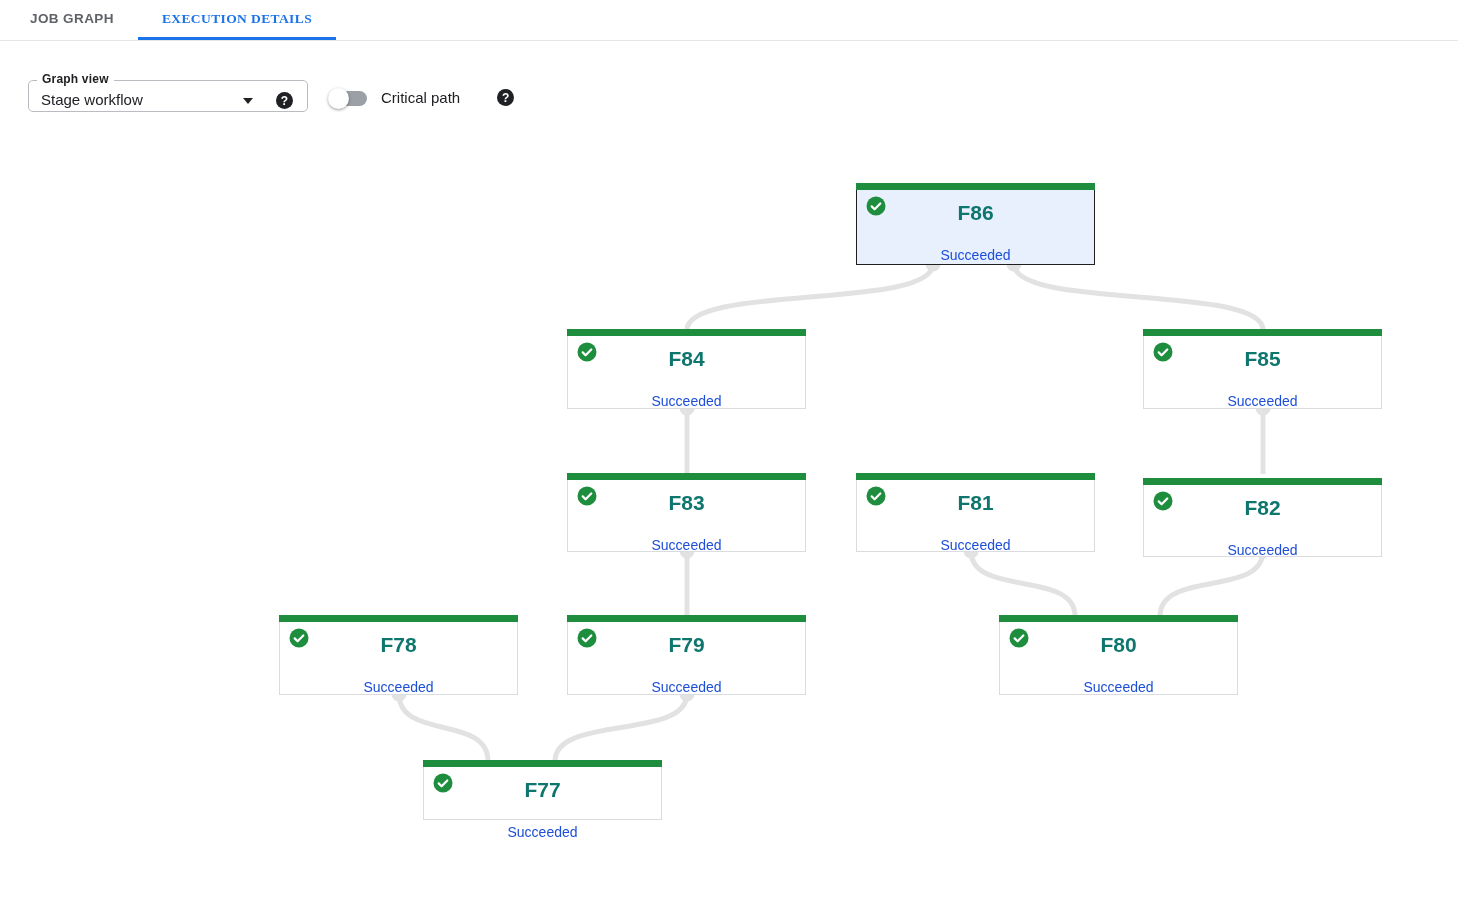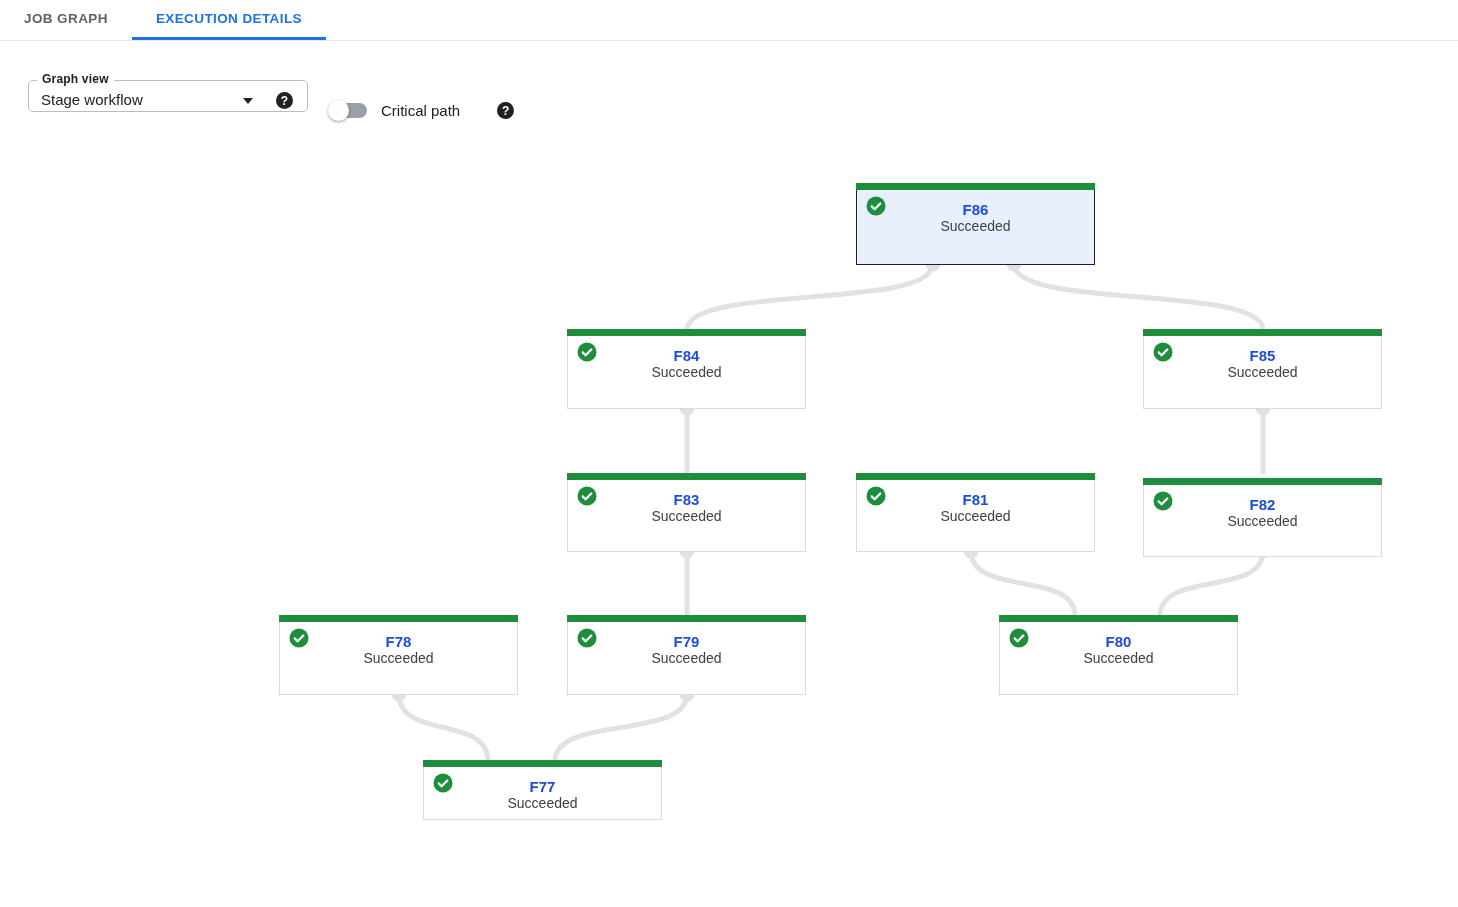--- a/index.html
+++ b/index.html
@@ -1,58 +1,58 @@
 <!DOCTYPE html>
 <html><head>
 <meta charset="utf-8">
 <style>
   * { margin:0; padding:0; box-sizing:border-box; }
   html,body { width:1458px; height:907px; background:#ffffff; overflow:hidden;
               font-family:"Liberation Sans", sans-serif; }
 
   
   .tabbar { display:flex; align-items:stretch; height:41px; border-bottom:1px solid #e3e5e8;
-            background:#fff; position:relative; z-index:5; }
+            padding-left:6px; background:#fff; position:relative; z-index:5; }
   .tab { display:flex; align-items:center; padding:0 24px; font-size:13.5px; font-weight:700;
          letter-spacing:.4px; color:#5f6368; cursor:pointer; border-bottom:3px solid transparent;
          text-transform:uppercase; }
-  .tab.active { color:#1a73e8; border-bottom-color:#1a73e8; }
+  .tab.active { color:#1a73e8; border-bottom-color:#1a73e8;font-family:Liberation Serif, serif; }
 
   
   .controls { position:absolute; left:0; top:41px; width:100%; height:100px; z-index:5; }
   .select-field { position:absolute; left:28px; top:39px; width:280px; height:32px;
                   border:1px solid #b9bdc1; border-radius:5px; background:#fff; cursor:pointer; }
   .field-label { position:absolute; top:-9px; left:8px; background:#fff; padding:0 5px;
                  font-size:12px; font-weight:700; color:#202124; letter-spacing:.2px; }
   .field-value { position:absolute; left:12px; top:0; line-height:38px; font-size:15px; color:#202124; }
   .caret { position:absolute; right:54px; top:17px; width:0; height:0;
            border-left:5.5px solid transparent; border-right:5.5px solid transparent;
            border-top:6.5px solid #202124; }
   .help-icon { width:17px; height:17px; border-radius:50%; background:#202124; color:#fff;
                display:inline-flex; align-items:center; justify-content:center;
                font-size:12px; font-weight:700; cursor:pointer; flex:0 0 auto; }
   .select-field .help-icon { position:absolute; right:14px; top:11px; }
 
-  .toggle-group { position:absolute; left:330px; top:48px; display:flex; align-items:center;margin-top:13px; }
+  .toggle-group { position:absolute; left:330px; top:48px; display:flex; align-items:flex-end; }
   .switch { position:relative; width:37px; height:15px; background:#9aa0a6; border-radius:8px;
             cursor:pointer; margin-right:14px; }
   .switch .thumb { position:absolute; left:-2px; top:-3px; width:21px; height:21px; border-radius:50%;
                    background:#ffffff; box-shadow:0 1px 3px rgba(0,0,0,.4); }
   .toggle-label { font-size:15px; color:#202124; }
   .toggle-group .help-icon { margin-left:37px; }
 
   
   .graph { position:absolute; left:0; top:0; width:1458px; height:907px; z-index:1; }
   .graph svg.edges { position:absolute; left:0; top:0; }
   .node { position:absolute; background:#fff; border:1px solid #dadce0; cursor:pointer; z-index:2; }
   .node.selected { background:#e8f0fe; border:1.5px solid #1f1f1f; }
   .node .topbar { position:absolute; top:-1px; left:-1px; right:-1px; height:7px; background:#1e8e3e; }
   .node .check { position:absolute; left:9px; top:12px; width:20px; height:20px; }
-  .node .ntitle { margin-top:17px; text-align:center; font-size:15px; font-weight:700; color:#1d4ed8; }
-  .node .nstatus { margin-top:0; text-align:center; font-size:14px; color:#404040; }
+  .node .ntitle { margin-top:17px; text-align:center; font-size:21px; font-weight:700; color:#0f766e; }
+  .node .nstatus { margin-top:22px; text-align:center; font-size:14px; color:#1d4ed8; }
 </style>
 </head>
 <body>
 
 <div class="graph" id="graph">
   <svg class="edges" id="edges-svg" width="1458" height="907" viewBox="0 0 1458 907">
       <path d="M 933 264 C 933 310, 687 284, 687 330" fill="none" stroke="#e2e2e2" stroke-width="5"></path>
       <circle cx="933" cy="264" r="7.5" fill="#e2e2e2"></circle>
       <path d="M 1014 264 C 1014 310, 1263 284, 1263 330" fill="none" stroke="#e2e2e2" stroke-width="5"></path>
       <circle cx="1014" cy="264" r="7.5" fill="#e2e2e2"></circle>

